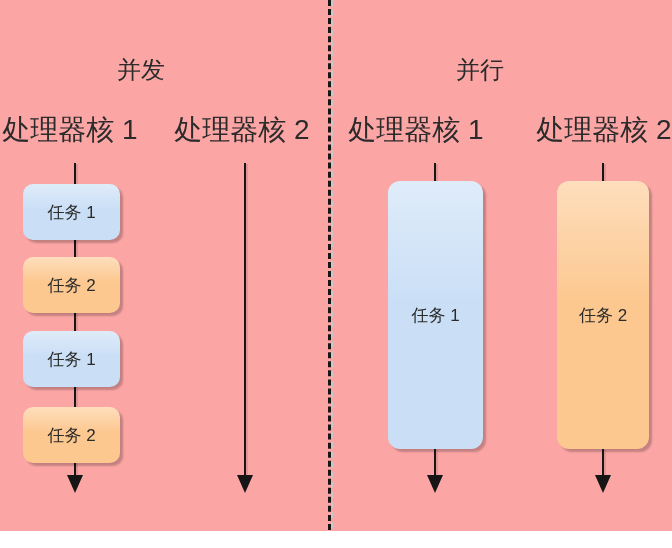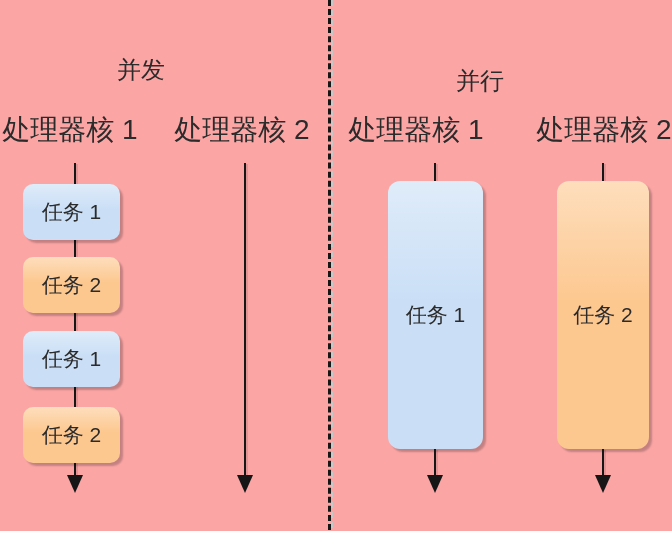--- a/index.html
+++ b/index.html
@@ -27,21 +27,21 @@
     box-shadow:2px 1px 0 rgba(0,0,0,0.10);
   }
   .arrowhead{
     position:absolute;width:0;height:0;
     border-left:8px solid transparent;
     border-right:8px solid transparent;
     border-top:18px solid var(--stroke,#161616);
   }
   .task-box{
     position:absolute;display:flex;align-items:center;justify-content:center;
-    font-size:21px;white-space:nowrap;
+    font-size:17px;white-space:nowrap;
     box-shadow:3px 3px 2px rgba(0,0,0,0.22);
   }
   .task-box.small{left:23px;width:97px;height:56px;border-radius:10px;}
   .task-box.tall{top:181px;height:268px;border-radius:12px;}
   .task1{background:linear-gradient(180deg,rgba(255,255,255,0.40) 0%,rgba(255,255,255,0) 45%),var(--task1-fill,#cadff6);}
   .task2{background:linear-gradient(180deg,rgba(255,255,255,0.40) 0%,rgba(255,255,255,0) 45%),var(--task2-fill,#fdc890);}
 </style>
 </head>
 <body>
 
@@ -62,21 +62,21 @@
     <div class="task-box small task1" style="top:184px;">任务 1</div>
     <div class="task-box small task2" style="top:257px;">任务 2</div>
     <div class="task-box small task1" style="top:331px;">任务 1</div>
     <div class="task-box small task2" style="top:407px;">任务 2</div>
 
     <div class="vline" style="left:244px;top:163px;height:313px;"></div>
     <div class="arrowhead" style="left:237px;top:475px;"></div>
   </div>
 
   <div class="section">
-    <div class="title" style="left:480px;top:68px;">并行</div>
+    <div class="title" style="left:480px;top:57px;">并行</div>
 
     <div class="core-label" style="left:416px;top:117px;">处理器核 1</div>
     <div class="core-label" style="left:604px;top:117px;">处理器核 2</div>
 
     <div class="vline" style="left:434px;top:163px;height:19px;"></div>
     <div class="task-box tall task1" style="left:388px;width:95px;">任务 1</div>
     <div class="vline" style="left:434px;top:449px;height:27px;"></div>
     <div class="arrowhead" style="left:427px;top:475px;"></div>
 
     <div class="vline" style="left:602px;top:163px;height:19px;"></div>

